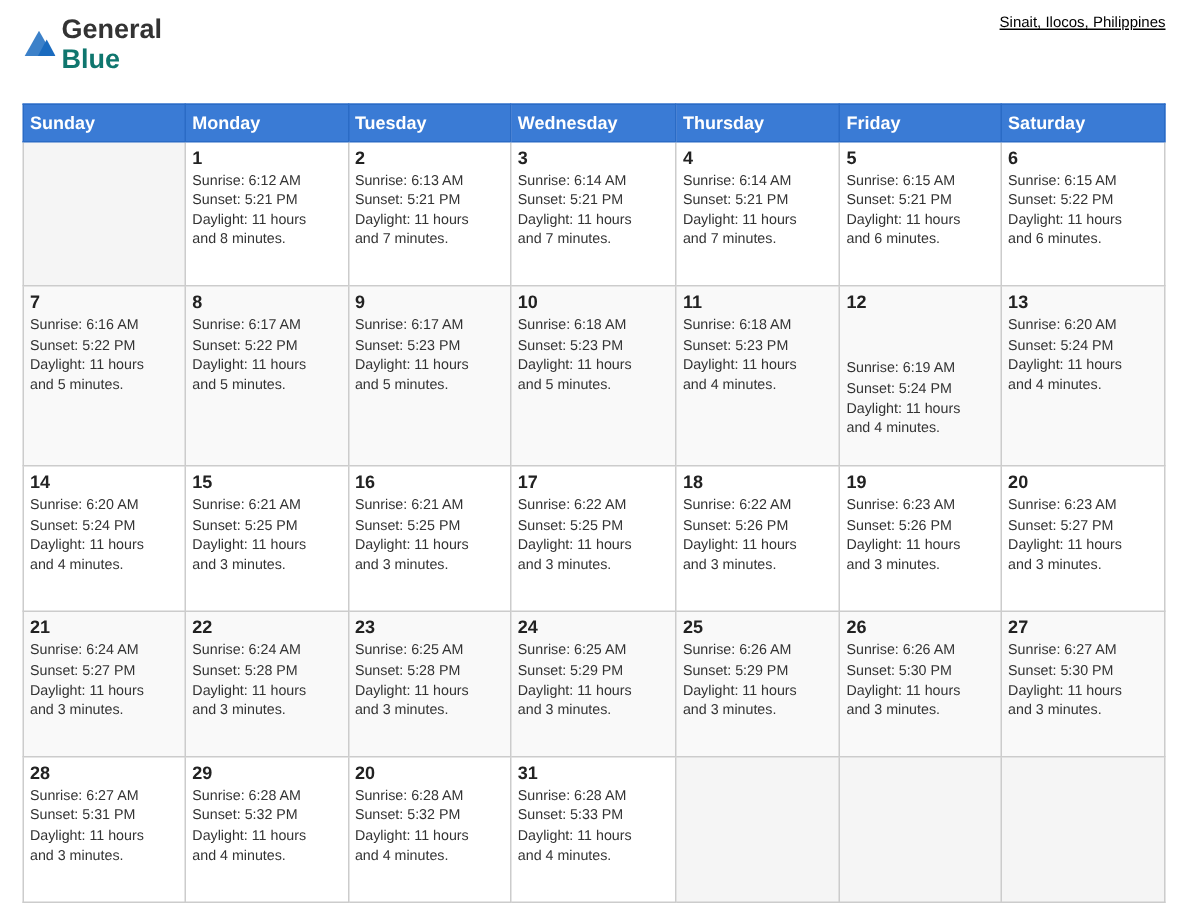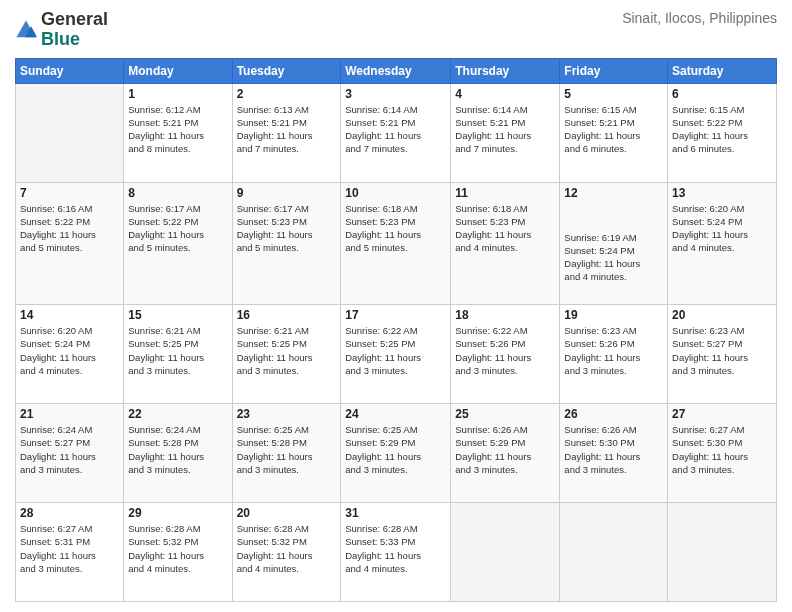--- a/index.html
+++ b/index.html
@@ -14,21 +14,21 @@
       width: 792px;
       height: 612px;
       padding: 10px 15px;
       display: flex;
       flex-direction: column;
     }
     .header {
       display: flex;
       justify-content: space-between;
       align-items: flex-start;
-      margin-bottom: 8px;
+      margin-bottom: 19px;
     }
     .logo {
       display: flex;
       align-items: center;
       gap: 4px;
     }
     .logo-text {
       font-size: 18px;
       font-weight: bold;
       line-height: 1.1;
@@ -41,22 +41,23 @@
     }
     .title-block {
       text-align: right;
     }
     .month-title {
       font-size: 32px;
       font-weight: bold;
       color: #222;
     }
     .location-title {
-      font-size: 14px;
-      color: #737373;
+      font-size: 10px;
+      color: #000000;
+      text-decoration: underline;
     }
     .calendar {
       flex: 1;
       border-collapse: collapse;
       width: 100%;
       font-size: 10px;
     }
     .calendar thead th {
       background: #3a7bd5;
       color: #fff;

